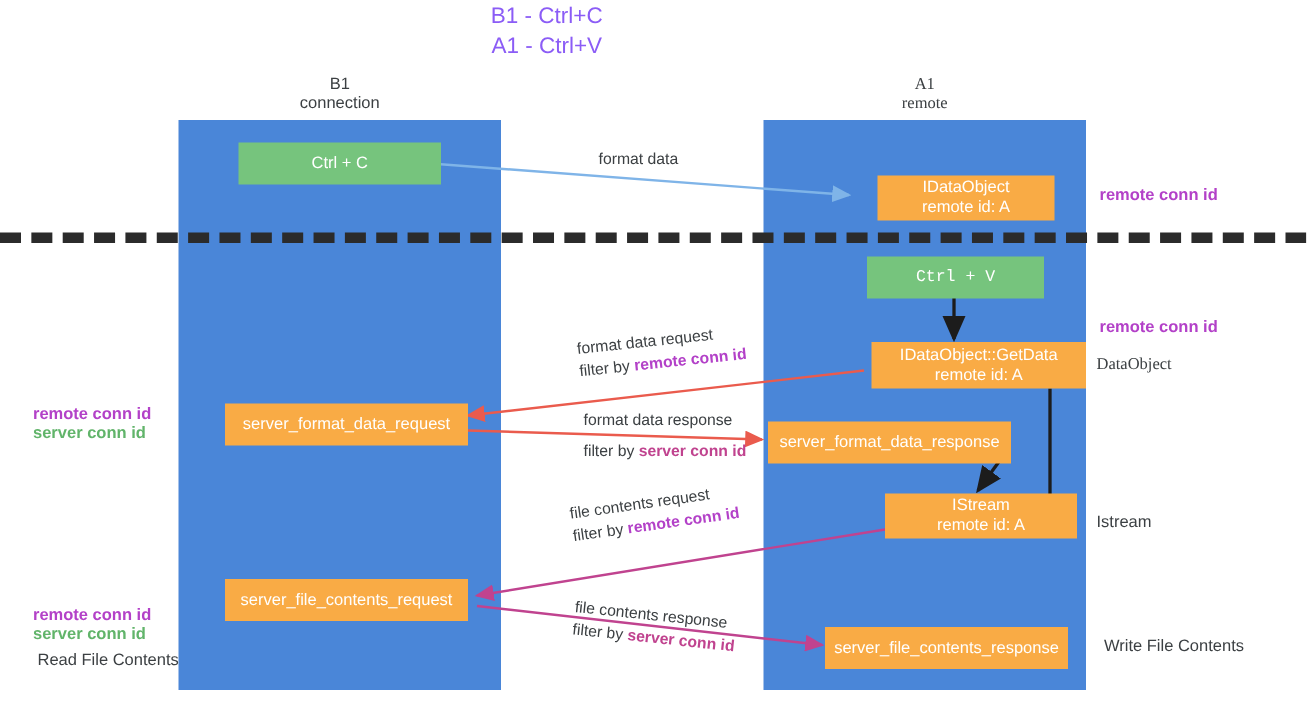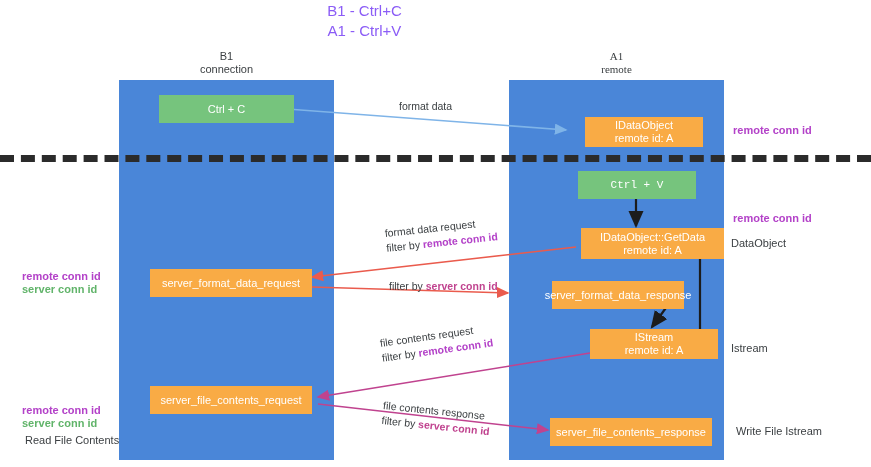--- a/index.html
+++ b/index.html
@@ -155,61 +155,62 @@
   <div class="abs node orange" style="left:553px; top:117px; width:118px; height:30px;margin-left:32px;">IDataObject
 remote id: A</div>
 
   <div class="abs node green" style="left:578px; top:171px; width:118px; height:26px;font-family:Liberation Mono, monospace;">Ctrl + V</div>
 
   <div class="abs node orange" style="left:565px; top:228px; width:143px; height:31px;margin-left:16px;">IDataObject::GetData
 remote id: A</div>
 
   <div class="abs node orange" style="left:150px; top:269px; width:162px; height:28px;">server_format_data_request</div>
 
-  <div class="abs node orange" style="left:512px; top:281px; width:132px; height:24px;margin-left:40px;">server_format_data_response</div>
+  <div class="abs node orange" style="left:512px; top:281px; width:162px; height:24px;">server_format_data_response</div>
 
   <div class="abs node orange" style="left:590px; top:329px; width:128px; height:30px;">IStream
 remote id: A</div>
 
   <div class="abs node orange" style="left:550px; top:418px; width:162px; height:24px;">server_file_contents_response</div>
 
   <div class="abs node orange" style="left:150px; top:386px; width:162px; height:24px;">server_file_contents_request</div>
 
   <div class="abs edge-label" style="left:399px; top:99px;">
     <span>format data</span>
   </div>
 
   <div class="abs edge-label rot" style="left:384px; top:226px; transform: rotate(-6deg);">
     <div>format data request</div>
     <div><span>filter by </span><span class="hl-purple">remote conn id</span></div>
   </div>
 
   <div class="abs edge-label" style="left:389px; top:273px;">
+    <div>format data response</div>
     <div style="margin-top:6px;"><span>filter by </span><span class="hl-magenta">server conn id</span></div>
   </div>
 
   <div class="abs edge-label rot" style="left:379px; top:336px; transform: rotate(-8deg);">
     <div>file contents request</div>
     <div><span>filter by </span><span class="hl-purple">remote conn id</span></div>
   </div>
 
   <div class="abs edge-label rot" style="left:384px; top:398px; transform: rotate(6deg);">
     <div>file contents response</div>
     <div><span>filter by </span><span class="hl-magenta">server conn id</span></div>
   </div>
 
   <div class="abs caption purple" style="left:733px; top:123px;">remote conn id</div>
 
   <div class="abs caption purple" style="left:733px; top:211px;">remote conn id</div>
 
-  <div class="abs caption" style="left:731px; top:236px;">DataObject</div>
+  <div class="abs caption" style="left:731px; top:236px;font-family:Liberation Serif, serif;">DataObject</div>
 
   <div class="abs caption" style="left:731px; top:341px;">Istream</div>
 
-  <div class="abs caption" style="left:736px; top:424px;">Write File Istream</div>
+  <div class="abs caption" style="left:736px; top:424px;">Write File Contents</div>
 
   <div class="abs caption purple" style="left:22px; top:269px;">remote conn id</div>
   <div class="abs caption green" style="left:22px; top:282px;">server conn id</div>
 
   <div class="abs caption" style="left:25px; top:385px;margin-top:48px;">Read File Contents</div>
   <div class="abs caption purple" style="left:22px; top:403px;">remote conn id</div>
   <div class="abs caption green" style="left:22px; top:416px;">server conn id</div>
 
 </div>
 

